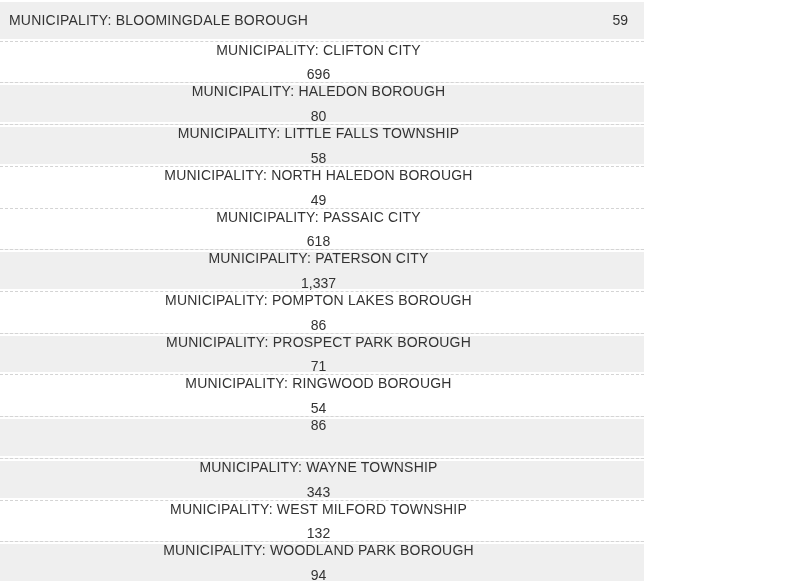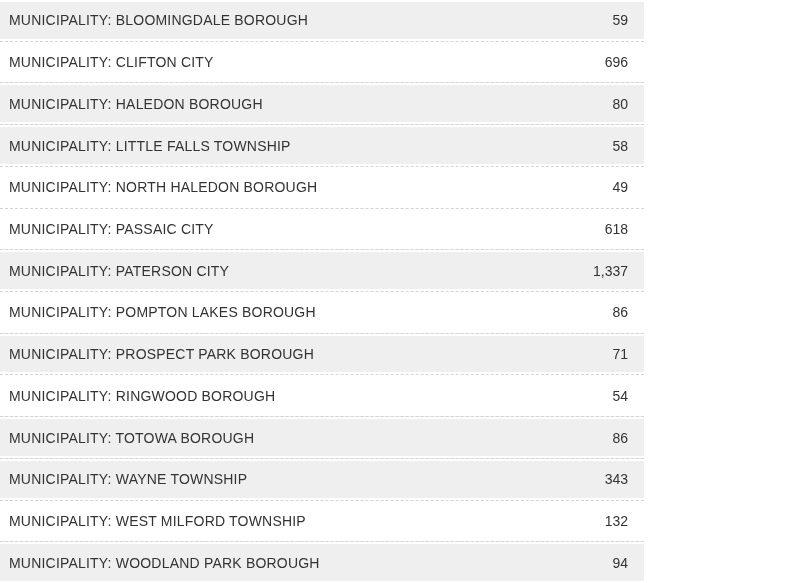--- a/index.html
+++ b/index.html
@@ -22,20 +22,21 @@
     min-height: 0;
     box-sizing: border-box;
     display: flex;
     align-items: center;
     justify-content: space-between;
     padding: 0 16px 0 9px;
     background: var(--row-even, #ffffff);
   }
   .row + .row {
     border-top: 1px dashed var(--divider-color, #d4d4d4);
+    flex-direction: column;
   }
   .row.odd {
     background: var(--row-odd, #efefef);
     box-shadow: inset 0 2px 0 #ffffff, inset 0 -2px 0 #ffffff;
   }
   .label {
     white-space: nowrap;
     letter-spacing: 0.2px;
   }
   .value {
@@ -81,21 +82,20 @@
   </div>
     <div class="row odd">
     <span class="label">MUNICIPALITY: PROSPECT PARK BOROUGH</span>
     <span class="value">71</span>
   </div>
     <div class="row even">
     <span class="label">MUNICIPALITY: RINGWOOD BOROUGH</span>
     <span class="value">54</span>
   </div>
     <div class="row odd">
-    <span class="label">MUNICIPALITY: TOTOWA BOROUGH</span>
     <span class="value">86</span>
   </div>
     <div class="row odd">
     <span class="label">MUNICIPALITY: WAYNE TOWNSHIP</span>
     <span class="value">343</span>
   </div>
     <div class="row even">
     <span class="label">MUNICIPALITY: WEST MILFORD TOWNSHIP</span>
     <span class="value">132</span>
   </div>

